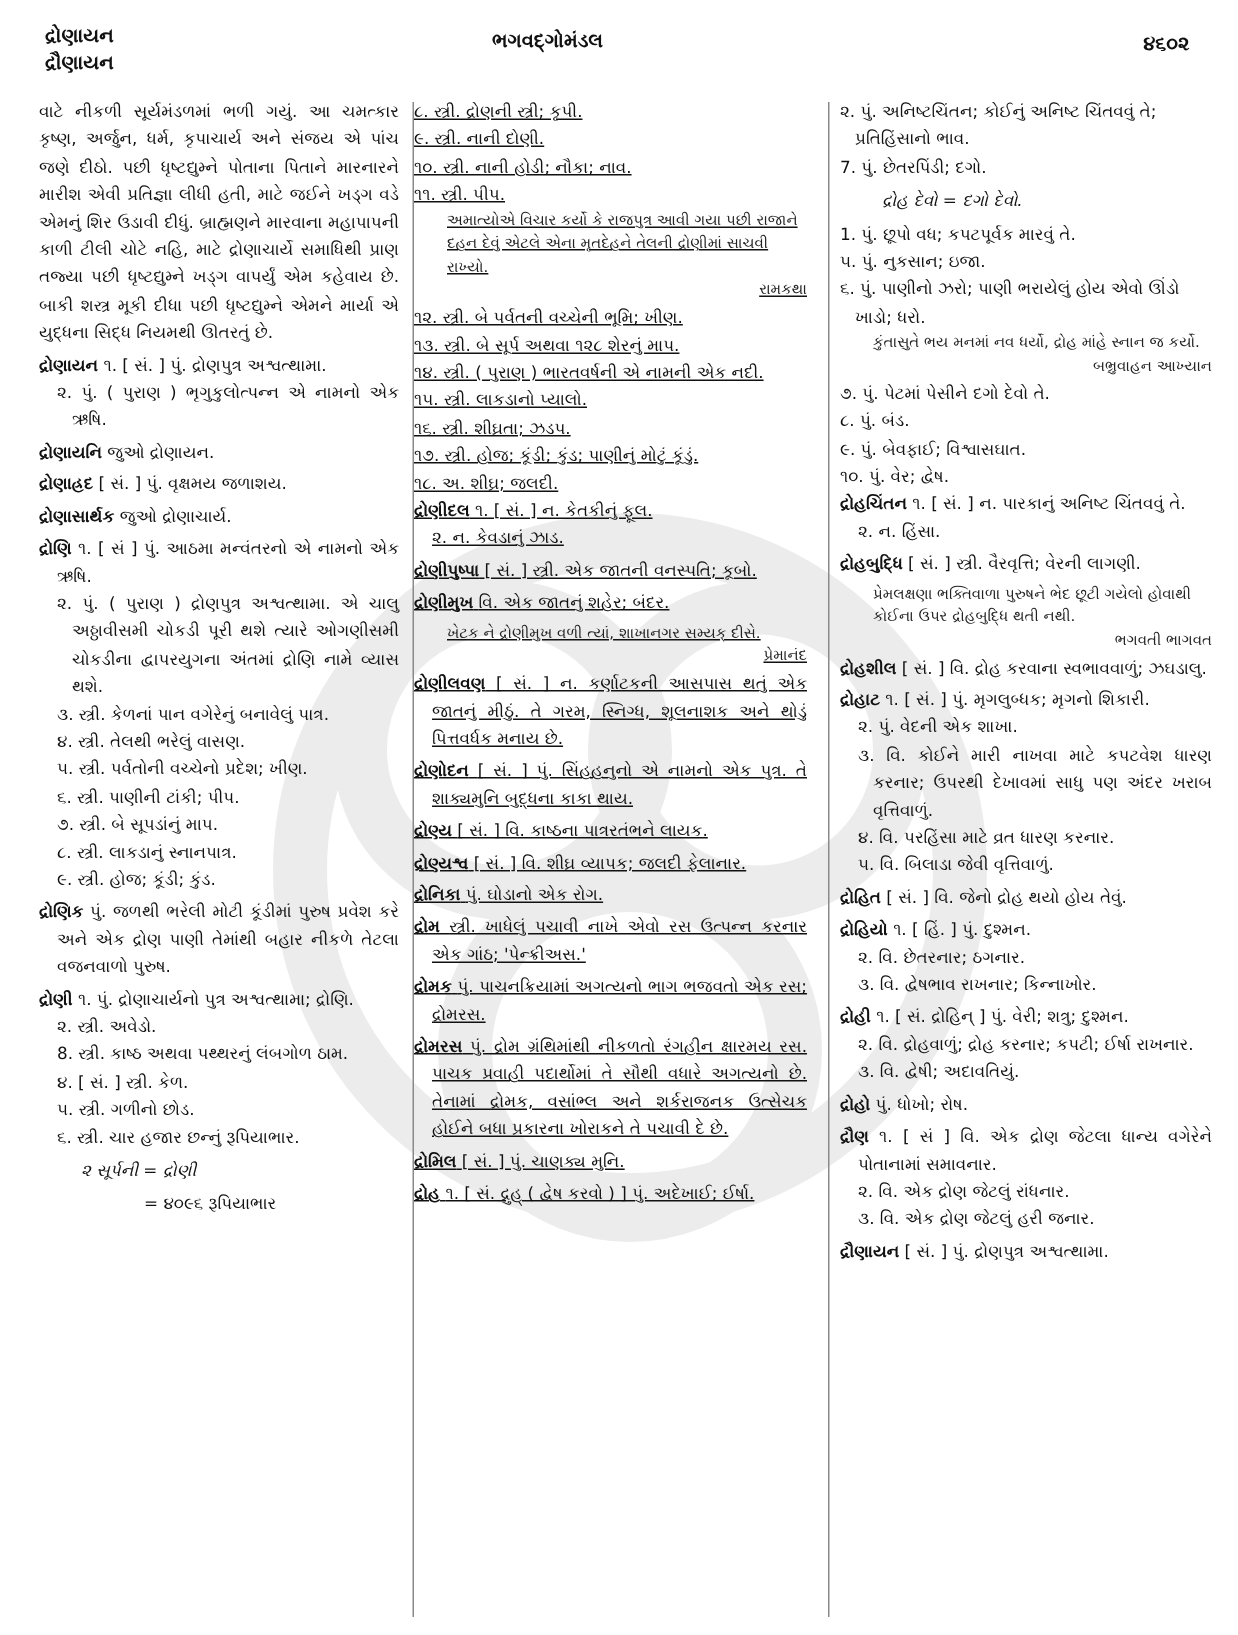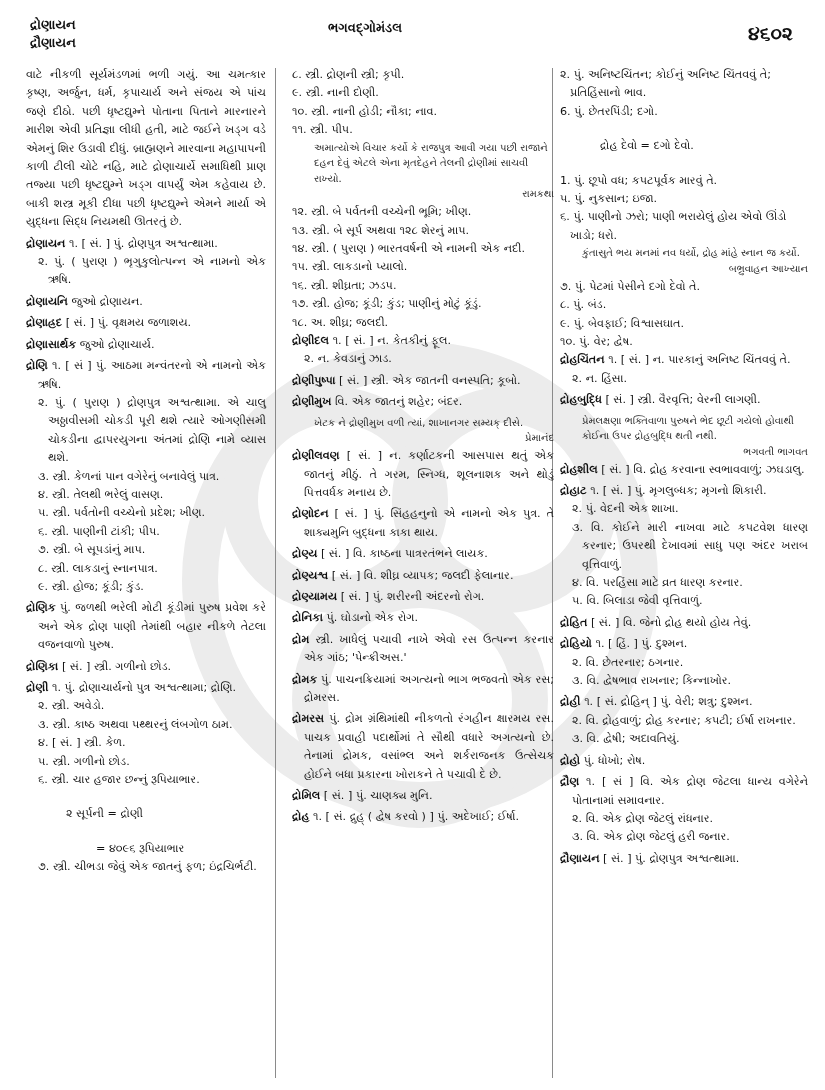--- a/index.html
+++ b/index.html
@@ -7,36 +7,36 @@
     width: 825px; height: 1090px; position: relative; overflow: hidden;
     font-family: "DejaVu Sans", sans-serif; color: #111;
   }
   .watermark {
     position: absolute; left: 160px; top: 200px; width: 520px; height: 760px;
     pointer-events: none; z-index: 0;
   }
   .header { position: absolute; top: 0; left: 0; width: 825px; height: 60px; z-index: 1; }
   .guide { position: absolute; left: 30px; top: 16px; font-size: 13px; font-weight: bold; line-height: 18px; }
   .title { position: absolute; left: 0; width: 730px; top: 20px; text-align: center; font-size: 13px; font-weight: bold; }
-  .pageno { position: absolute; right: 32px; top: 22px; font-size: 19px; font-weight: bold; }
+  .pageno { position: absolute; right: 32px; top: 22px; font-size: 13px; font-weight: bold; }
   .columns { position: absolute; top: 60px; left: 0; width: 825px; height: 1030px; z-index: 1; }
   .col { position: absolute; top: 6px; font-size: 11.2px; line-height: 18.4px; }
   .col1 { left: 26px; width: 240px; }
-  .col2 { left: 292px; width: 262px; }
+  .col2 { left: 276px; width: 262px; text-decoration: underline; }
   .col3 { left: 560px; width: 248px; }
   .rule { position: absolute; top: 8px; width: 1px; background: #8a8a8a; }
   .rule1 { left: 275px; height: 1010px; }
   .rule2 { left: 552px; height: 1010px; }
   .entry { margin: 0 0 3px 0; text-indent: -12px; padding-left: 12px; text-align: justify; }
   .sense { margin: 0; padding-left: 10px; text-indent: -10px; }
   .hw { font-weight: bold; }
   .quote { font-size: 10px; line-height: 15.5px; padding-left: 22px; color: #222; margin: 0; }
   .source { font-size: 10px; line-height: 15px; text-align: right; color: #222; margin: 0 0 2px 0; }
   .cont { margin: 0 0 3px 0; text-align: justify; }
-  .formula { padding-left: 24px; margin: 16px; }
+  .formula { padding-left: 24px; margin: 4px; font-style: italic; }
   .formula2 { padding-left: 70px; margin: 0; }
 </style>
 </head>
 <body>
 
 <svg class="watermark" viewBox="0 0 520 760">
   <g fill="none" stroke="#ececec" stroke-width="36">
     <circle cx="260" cy="380" r="220"></circle>
     <circle cx="175" cy="300" r="95"></circle>
     <circle cx="345" cy="300" r="95"></circle>
@@ -87,34 +87,29 @@
       <p class="sense">૬. સ્ત્રી. પાણીની ટાંકી; પીપ.</p>
       <p class="sense">૭. સ્ત્રી. બે સૂપડાંનું માપ.</p>
       <p class="sense">૮. સ્ત્રી. લાકડાનું સ્નાનપાત્ર.</p>
       <p class="sense">૯. સ્ત્રી. હોજ; કૂંડી; કુંડ.</p>
     </div>
     <div class="entry">
       <span class="hw">દ્રોણિક</span>
       <span>પું. જળથી ભરેલી મોટી કૂંડીમાં પુરુષ પ્રવેશ કરે અને એક દ્રોણ પાણી તેમાંથી બહાર નીકળે તેટલા વજનવાળો પુરુષ.</span>
     </div>
     <div class="entry">
-      <span class="hw">દ્રોણિકા</span>
-      <span>[ સં. ] સ્ત્રી. ગળીનો છોડ.</span>
-    </div>
-    <div class="entry">
       <span class="hw">દ્રોણી</span>
       <span>૧. પું. દ્રોણાચાર્યનો પુત્ર અશ્વત્થામા; દ્રોણિ.</span>
       <p class="sense">૨. સ્ત્રી. અવેડો.</p>
-      <p class="sense">૩. સ્ત્રી. કાષ્ઠ અથવા પથ્થરનું લંબગોળ ઠામ.</p>
+      <p class="sense">8. સ્ત્રી. કાષ્ઠ અથવા પથ્થરનું લંબગોળ ઠામ.</p>
       <p class="sense">૪. [ સં. ] સ્ત્રી. કેળ.</p>
       <p class="sense">૫. સ્ત્રી. ગળીનો છોડ.</p>
       <p class="sense">૬. સ્ત્રી. ચાર હજાર છન્નું રૂપિયાભાર.</p>
       <p class="formula">૨ સૂર્પની = દ્રોણી</p>
       <p class="formula2">= ૪૦૯૬ રૂપિયાભાર</p>
-      <p class="sense">૭. સ્ત્રી. ચીભડા જેવું એક જાતનું ફળ; ઇંદ્રચિર્ભટી.</p>
     </div>
   </div>
 
   <div class="col col2">
     <p class="sense">૮. સ્ત્રી. દ્રોણની સ્ત્રી; કૃપી.</p>
     <p class="sense">૯. સ્ત્રી. નાની દોણી.</p>
     <p class="sense">૧૦. સ્ત્રી. નાની હોડી; નૌકા; નાવ.</p>
     <p class="sense">૧૧. સ્ત્રી. પીપ.</p>
     <p class="quote">અમાત્યોએ વિચાર કર્યો કે રાજપુત્ર આવી ગયા પછી રાજાને દહન દેવું એટલે એના મૃતદેહને તેલની દ્રોણીમાં સાચવી રાખ્યો.</p>
     <p class="source">રામકથા</p>
@@ -152,24 +147,20 @@
     </div>
     <div class="entry">
       <span class="hw">દ્રોણ્ય</span>
       <span>[ સં. ] વિ. કાષ્ઠના પાત્રરતંભને લાયક.</span>
     </div>
     <div class="entry">
       <span class="hw">દ્રોણ્યશ્વ</span>
       <span>[ સં. ] વિ. શીઘ્ર વ્યાપક; જલદી ફેલાનાર.</span>
     </div>
     <div class="entry">
-      <span class="hw">દ્રોણ્યામય</span>
-      <span>[ સં. ] પું. શરીરની અંદરનો રોગ.</span>
-    </div>
-    <div class="entry">
       <span class="hw">દ્રોનિકા</span>
       <span>પું. ઘોડાનો એક રોગ.</span>
     </div>
     <div class="entry">
       <span class="hw">દ્રોમ</span>
       <span>સ્ત્રી. ખાધેલું પચાવી નાખે એવો રસ ઉત્પન્ન કરનાર એક ગાંઠ; 'પેન્ક્રીઅસ.'</span>
     </div>
     <div class="entry">
       <span class="hw">દ્રોમક</span>
       <span>પું. પાચનક્રિયામાં અગત્યનો ભાગ ભજવતો એક રસ; દ્રોમરસ.</span>
@@ -183,21 +174,21 @@
       <span>[ સં. ] પું. ચાણક્ય મુનિ.</span>
     </div>
     <div class="entry">
       <span class="hw">દ્રોહ</span>
       <span>૧. [ સં. દ્રુહ્ ( દ્વેષ કરવો ) ] પું. અદેખાઈ; ઈર્ષા.</span>
     </div>
   </div>
 
   <div class="col col3">
     <p class="sense">૨. પું. અનિષ્ટચિંતન; કોઈનું અનિષ્ટ ચિંતવવું તે; પ્રતિહિંસાનો ભાવ.</p>
-    <p class="sense">6. પું. છેતરપિંડી; દગો.</p>
+    <p class="sense">7. પું. છેતરપિંડી; દગો.</p>
     <p class="formula">દ્રોહ દેવો = દગો દેવો.</p>
     <p class="sense">1. પું. છૂપો વધ; કપટપૂર્વક મારવું તે.</p>
     <p class="sense">૫. પું. નુકસાન; ઇજા.</p>
     <p class="sense">૬. પું. પાણીનો ઝરો; પાણી ભરાયેલું હોય એવો ઊંડો ખાડો; ધરો.</p>
     <p class="quote">કુંતાસુતે ભય મનમાં નવ ધર્યો, દ્રોહ માંહે સ્નાન જ કર્યો.</p>
     <p class="source">બભ્રુવાહન આખ્યાન</p>
     <p class="sense">૭. પું. પેટમાં પેસીને દગો દેવો તે.</p>
     <p class="sense">૮. પું. બંડ.</p>
     <p class="sense">૯. પું. બેવફાઈ; વિશ્વાસઘાત.</p>
     <p class="sense">૧૦. પું. વેર; દ્વેષ.</p>

